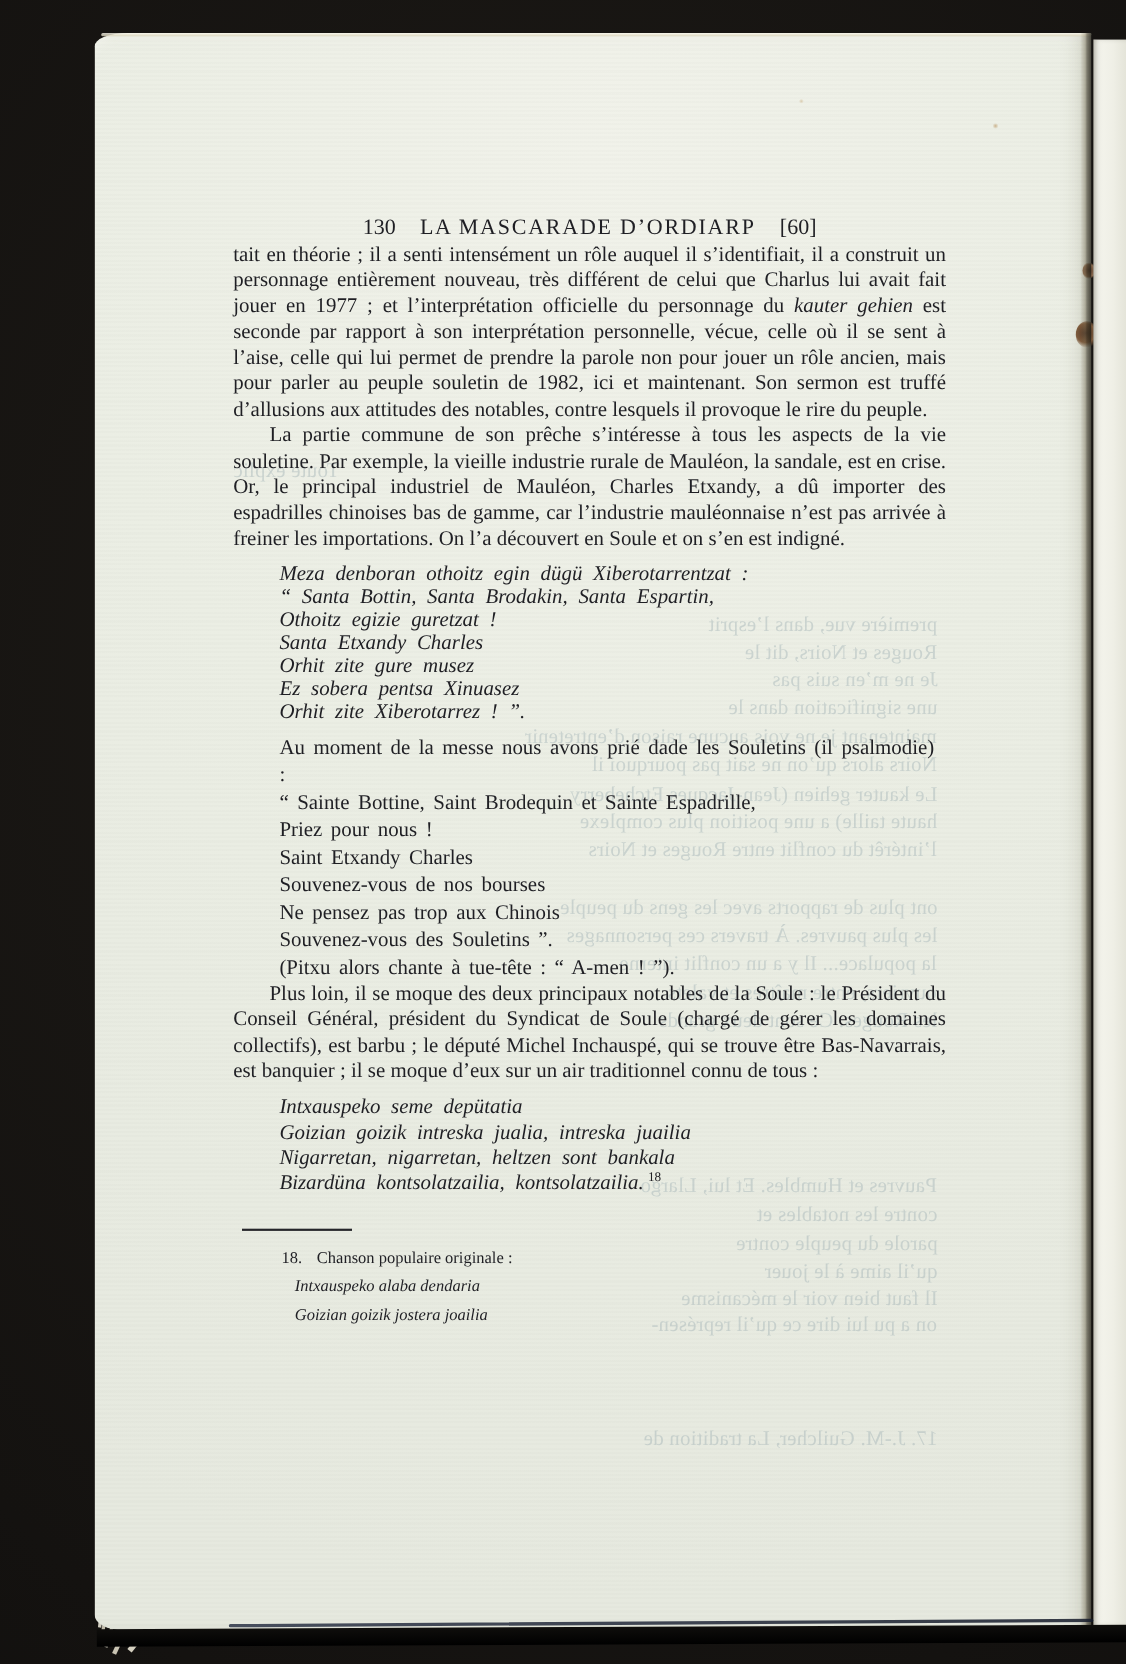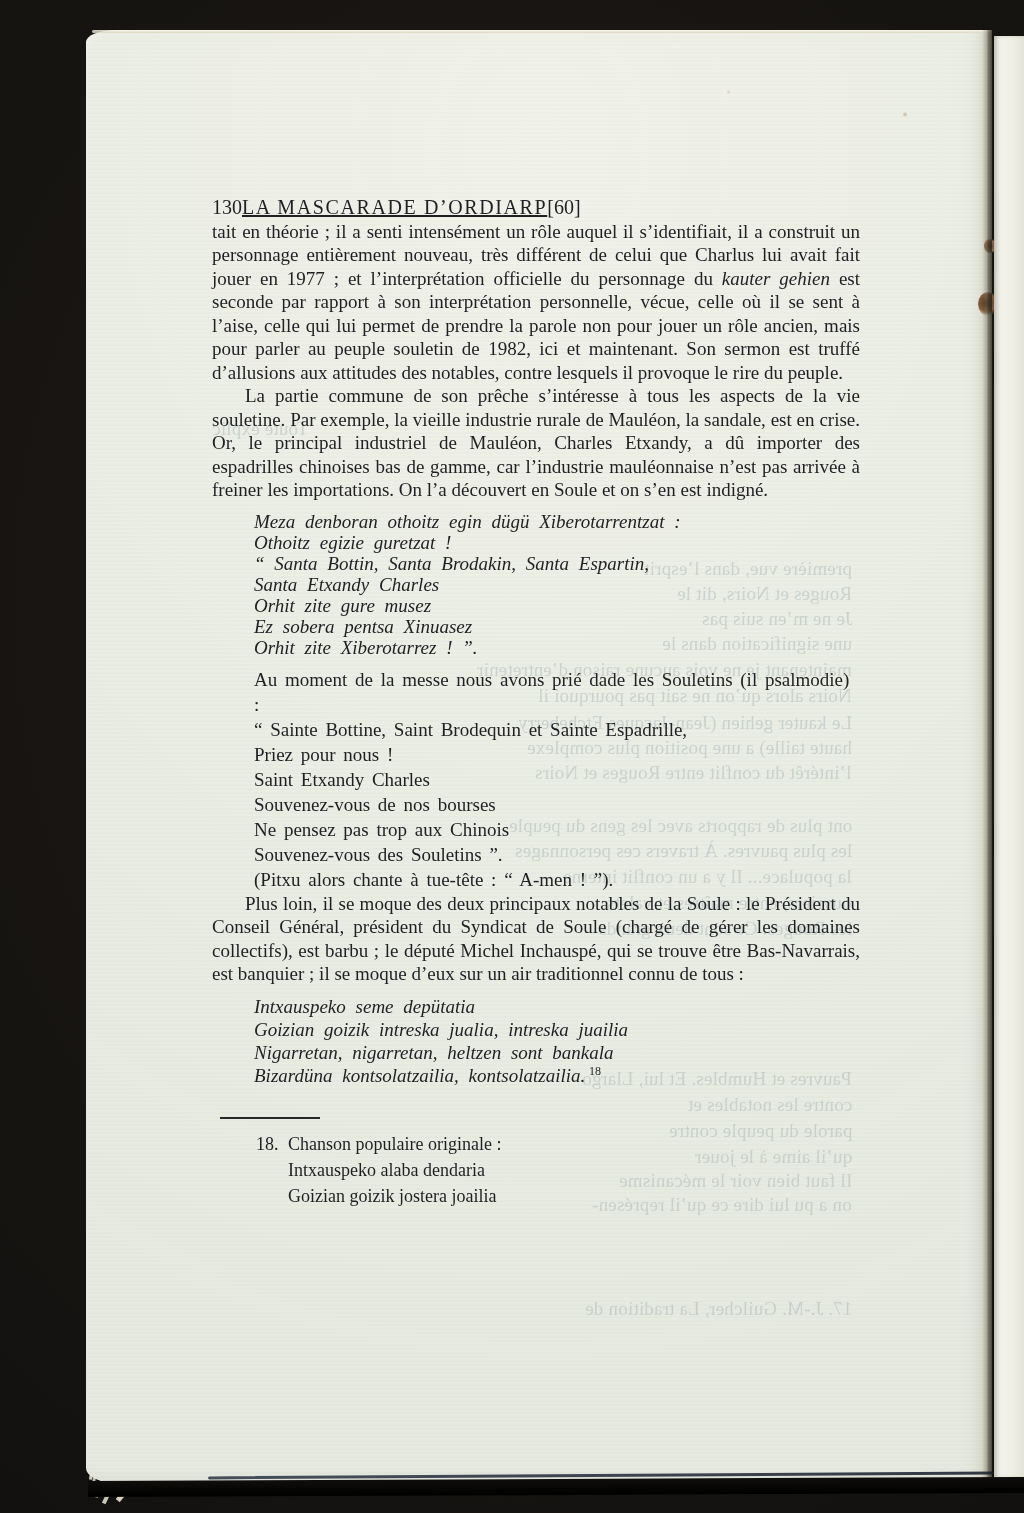--- a/index.html
+++ b/index.html
@@ -50,35 +50,35 @@
   .s5{left:640px;top:60px;width:5px;height:4px;background:radial-gradient(circle,#cdb48a 0%, rgba(194,164,119,0) 70%);opacity:.6;}
 
   
   .ghost{position:absolute;right:140px;white-space:nowrap;color:#9fb0b4;opacity:.42;
     font-size:19px;transform:scaleX(-1);filter:blur(0.7px);letter-spacing:.2px;}
   .ghost.left{right:auto;left:126px;}
 
   
   .text-column{position:absolute;left:126px;top:166px;width:648px;color:#1f1f24;
     font-size:19px;line-height:23.5px;}
-  .header-row{display:flex;justify-content:flex-start;align-items:baseline;font-size:20px;}
-  .running-title{letter-spacing:1.6px;text-decoration:underline;}
+  .header-row{display:flex;justify-content:center;align-items:baseline;font-size:20px;gap:22px;}
+  .running-title{letter-spacing:1.6px;}
   p.para{margin:0;text-align:justify;}
   .p1{margin-top:32px;}
   .p2{margin-top:17px;text-indent:33px;}
   .p3{margin-top:9px;text-indent:33px;}
   .verse{margin:9px 0 0 42px;font-style:italic;line-height:21px;word-spacing:5px;}
   .verse.v2{margin-top:9px;line-height:23px;}
   .quote{margin:9px 0 0 42px;line-height:25px;word-spacing:3px;}
   sup{font-size:12px;line-height:0;font-style:normal;}
   .fn-rule{width:100px;border-top:2.5px solid #26262b;margin:30px 0 12px 8px;}
-  .footnote{margin-left:44px;font-size:18px;line-height:26px;}
+  .footnote{margin-left:44px;font-size:15px;line-height:26px;}
   .fn-row{display:flex;}
   .fn-num{width:32px;flex:0 0 auto;}
-  .fn-italic{margin-left:32px;}
+  .fn-italic{font-style:italic;margin-left:12px;}
 </style>
 </head>
 <body>
 
 <div class="photo">
 
   <div class="edge e1"></div>
   <div class="edge e2"></div>
   <div class="edge e3"></div>
   <div class="edge f1"></div>
@@ -121,22 +121,22 @@
         <span class="running-title">LA MASCARADE D’ORDIARP</span>
         <span>[60]</span>
       </div>
 
       <p class="para p1"><span>tait en théorie ; il a senti intensément un rôle auquel il s’identifiait, il a construit un personnage entièrement nouveau, très différent de celui que Charlus lui avait fait jouer en 1977 ; et l’interprétation officielle du personnage du </span><i>kauter gehien</i><span> est seconde par rapport à son interprétation personnelle, vécue, celle où il se sent à l’aise, celle qui lui permet de prendre la parole non pour jouer un rôle ancien, mais pour parler au peuple souletin de 1982, ici et maintenant. Son sermon est truffé d’allusions aux attitudes des notables, contre lesquels il provoque le rire du peuple.</span></p>
 
       <p class="para p2">La partie commune de son prêche s’intéresse à tous les aspects de la vie souletine. Par exemple, la vieille industrie rurale de Mauléon, la sandale, est en crise. Or, le principal industriel de Mauléon, Charles Etxandy, a dû importer des espadrilles chinoises bas de gamme, car l’industrie mauléonnaise n’est pas arrivée à freiner les importations. On l’a découvert en Soule et on s’en est indigné.</p>
 
       <div class="verse">
         <div>Meza denboran othoitz egin dügü Xiberotarrentzat :</div>
+        <div>“ Santa Bottin, Santa Brodakin, Santa Espartin,</div>
         <div>Othoitz egizie guretzat !</div>
-        <div>“ Santa Bottin, Santa Brodakin, Santa Espartin,</div>
         <div>Santa Etxandy Charles</div>
         <div>Orhit zite gure musez</div>
         <div>Ez sobera pentsa Xinuasez</div>
         <div>Orhit zite Xiberotarrez ! ”.</div>
       </div>
 
       <div class="quote">
         <div>Au moment de la messe nous avons prié dade les Souletins (il psalmodie) :</div>
         <div>“ Sainte Bottine, Saint Brodequin et Sainte Espadrille,</div>
         <div>Priez pour nous !</div>

